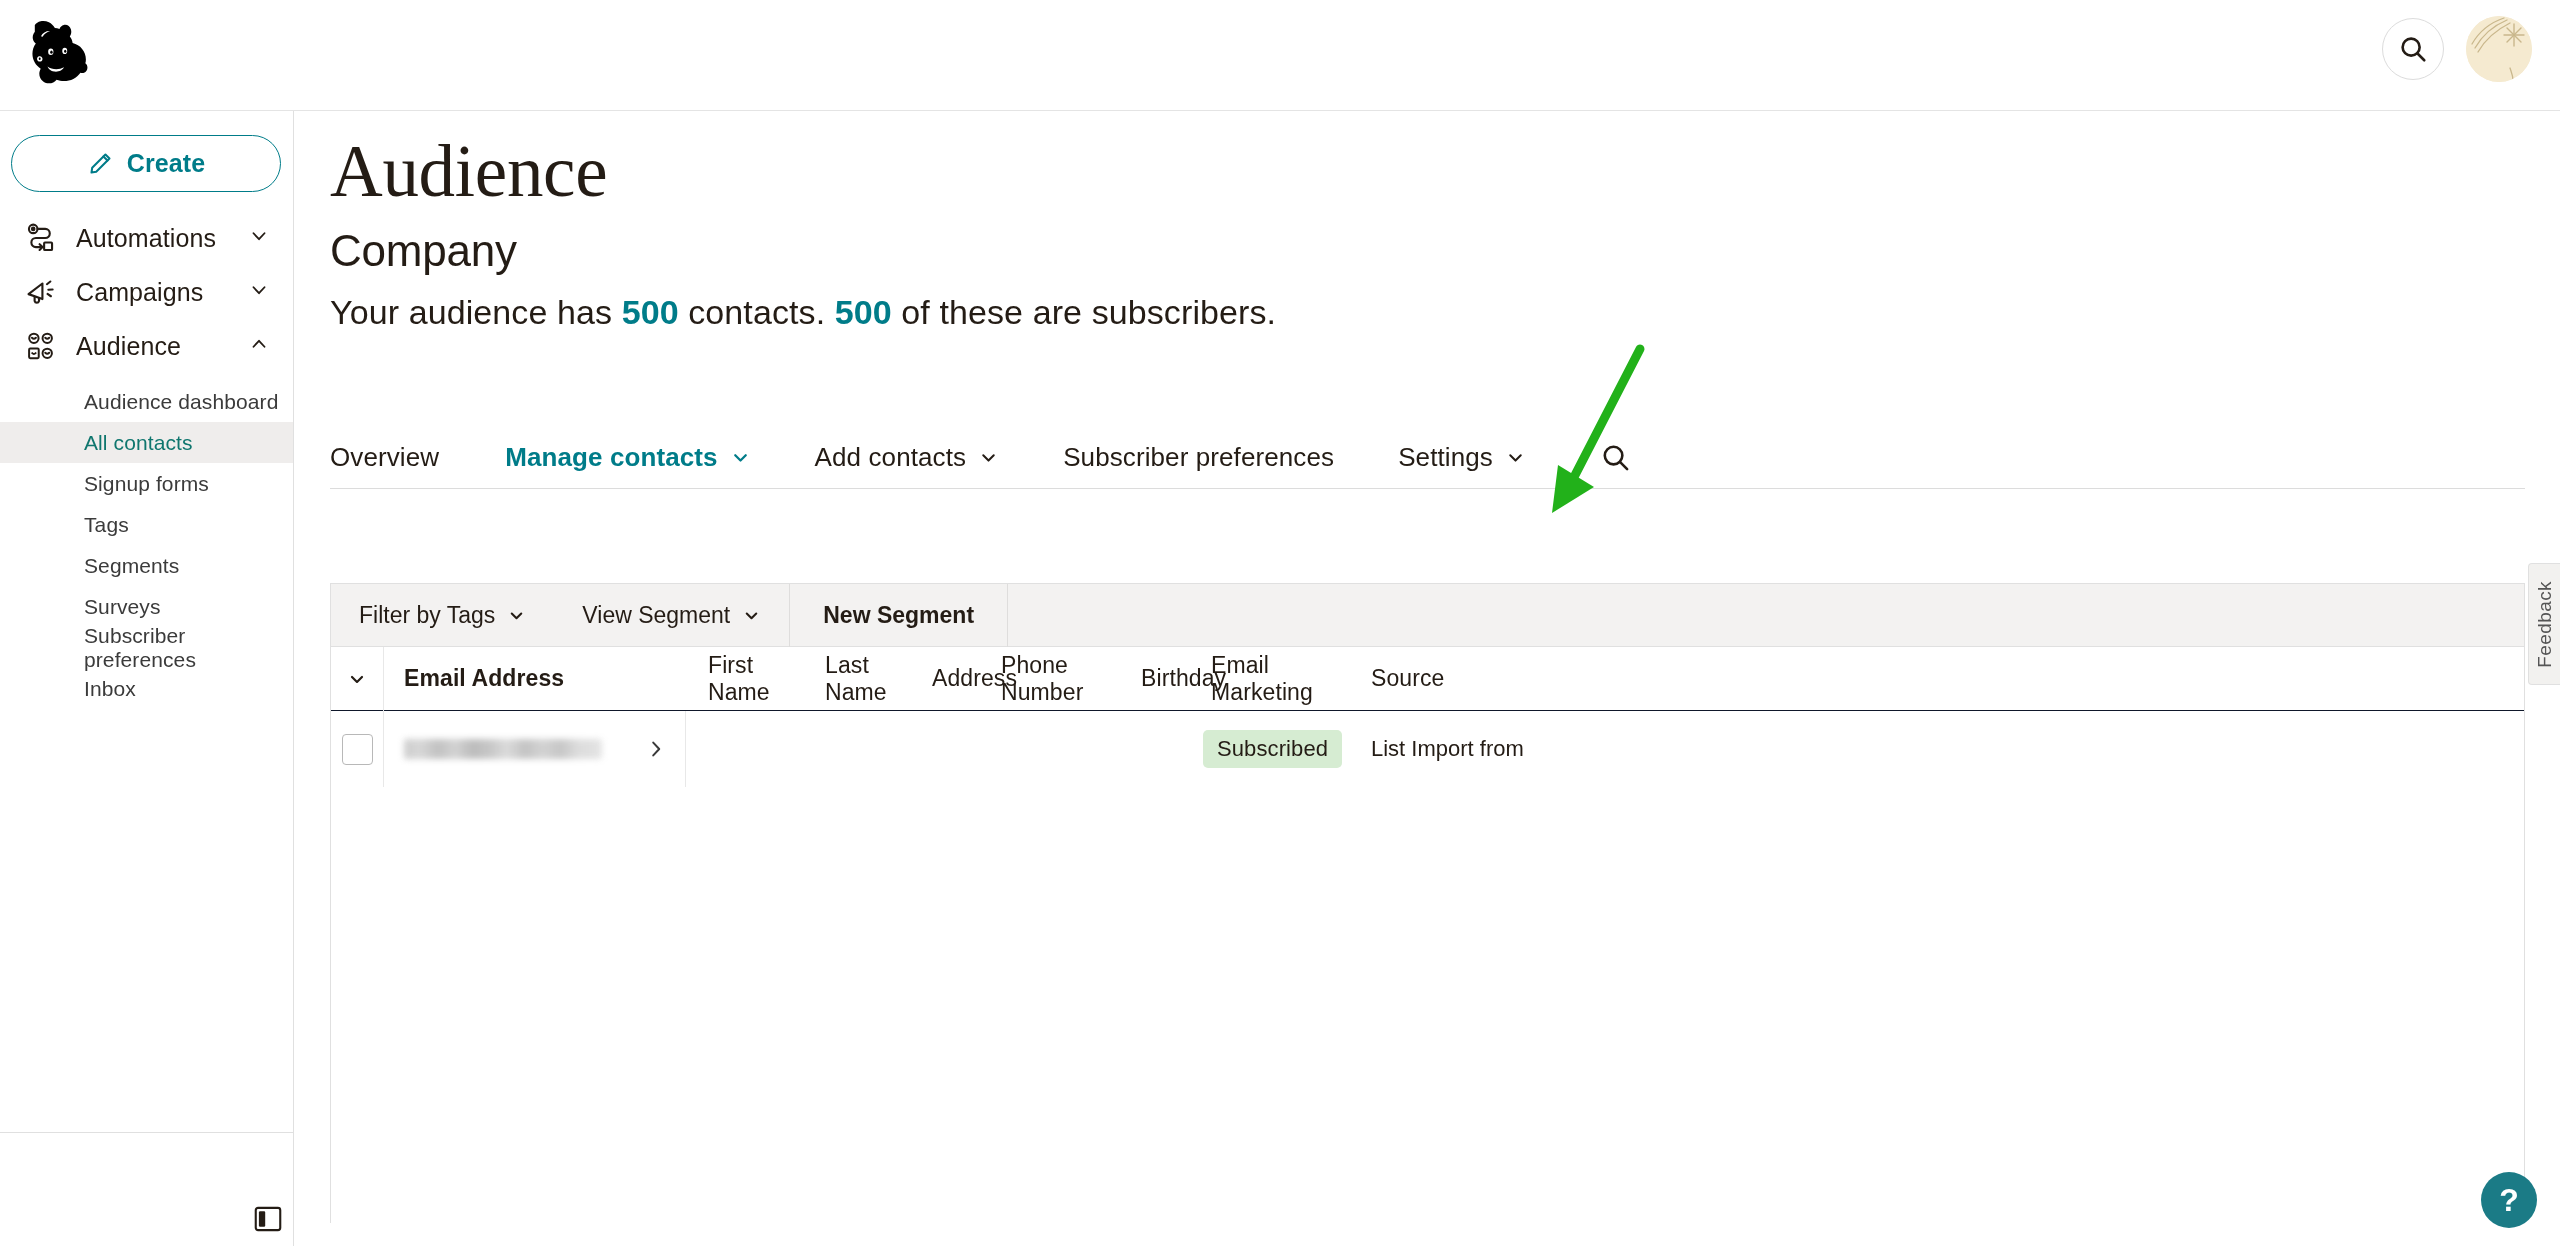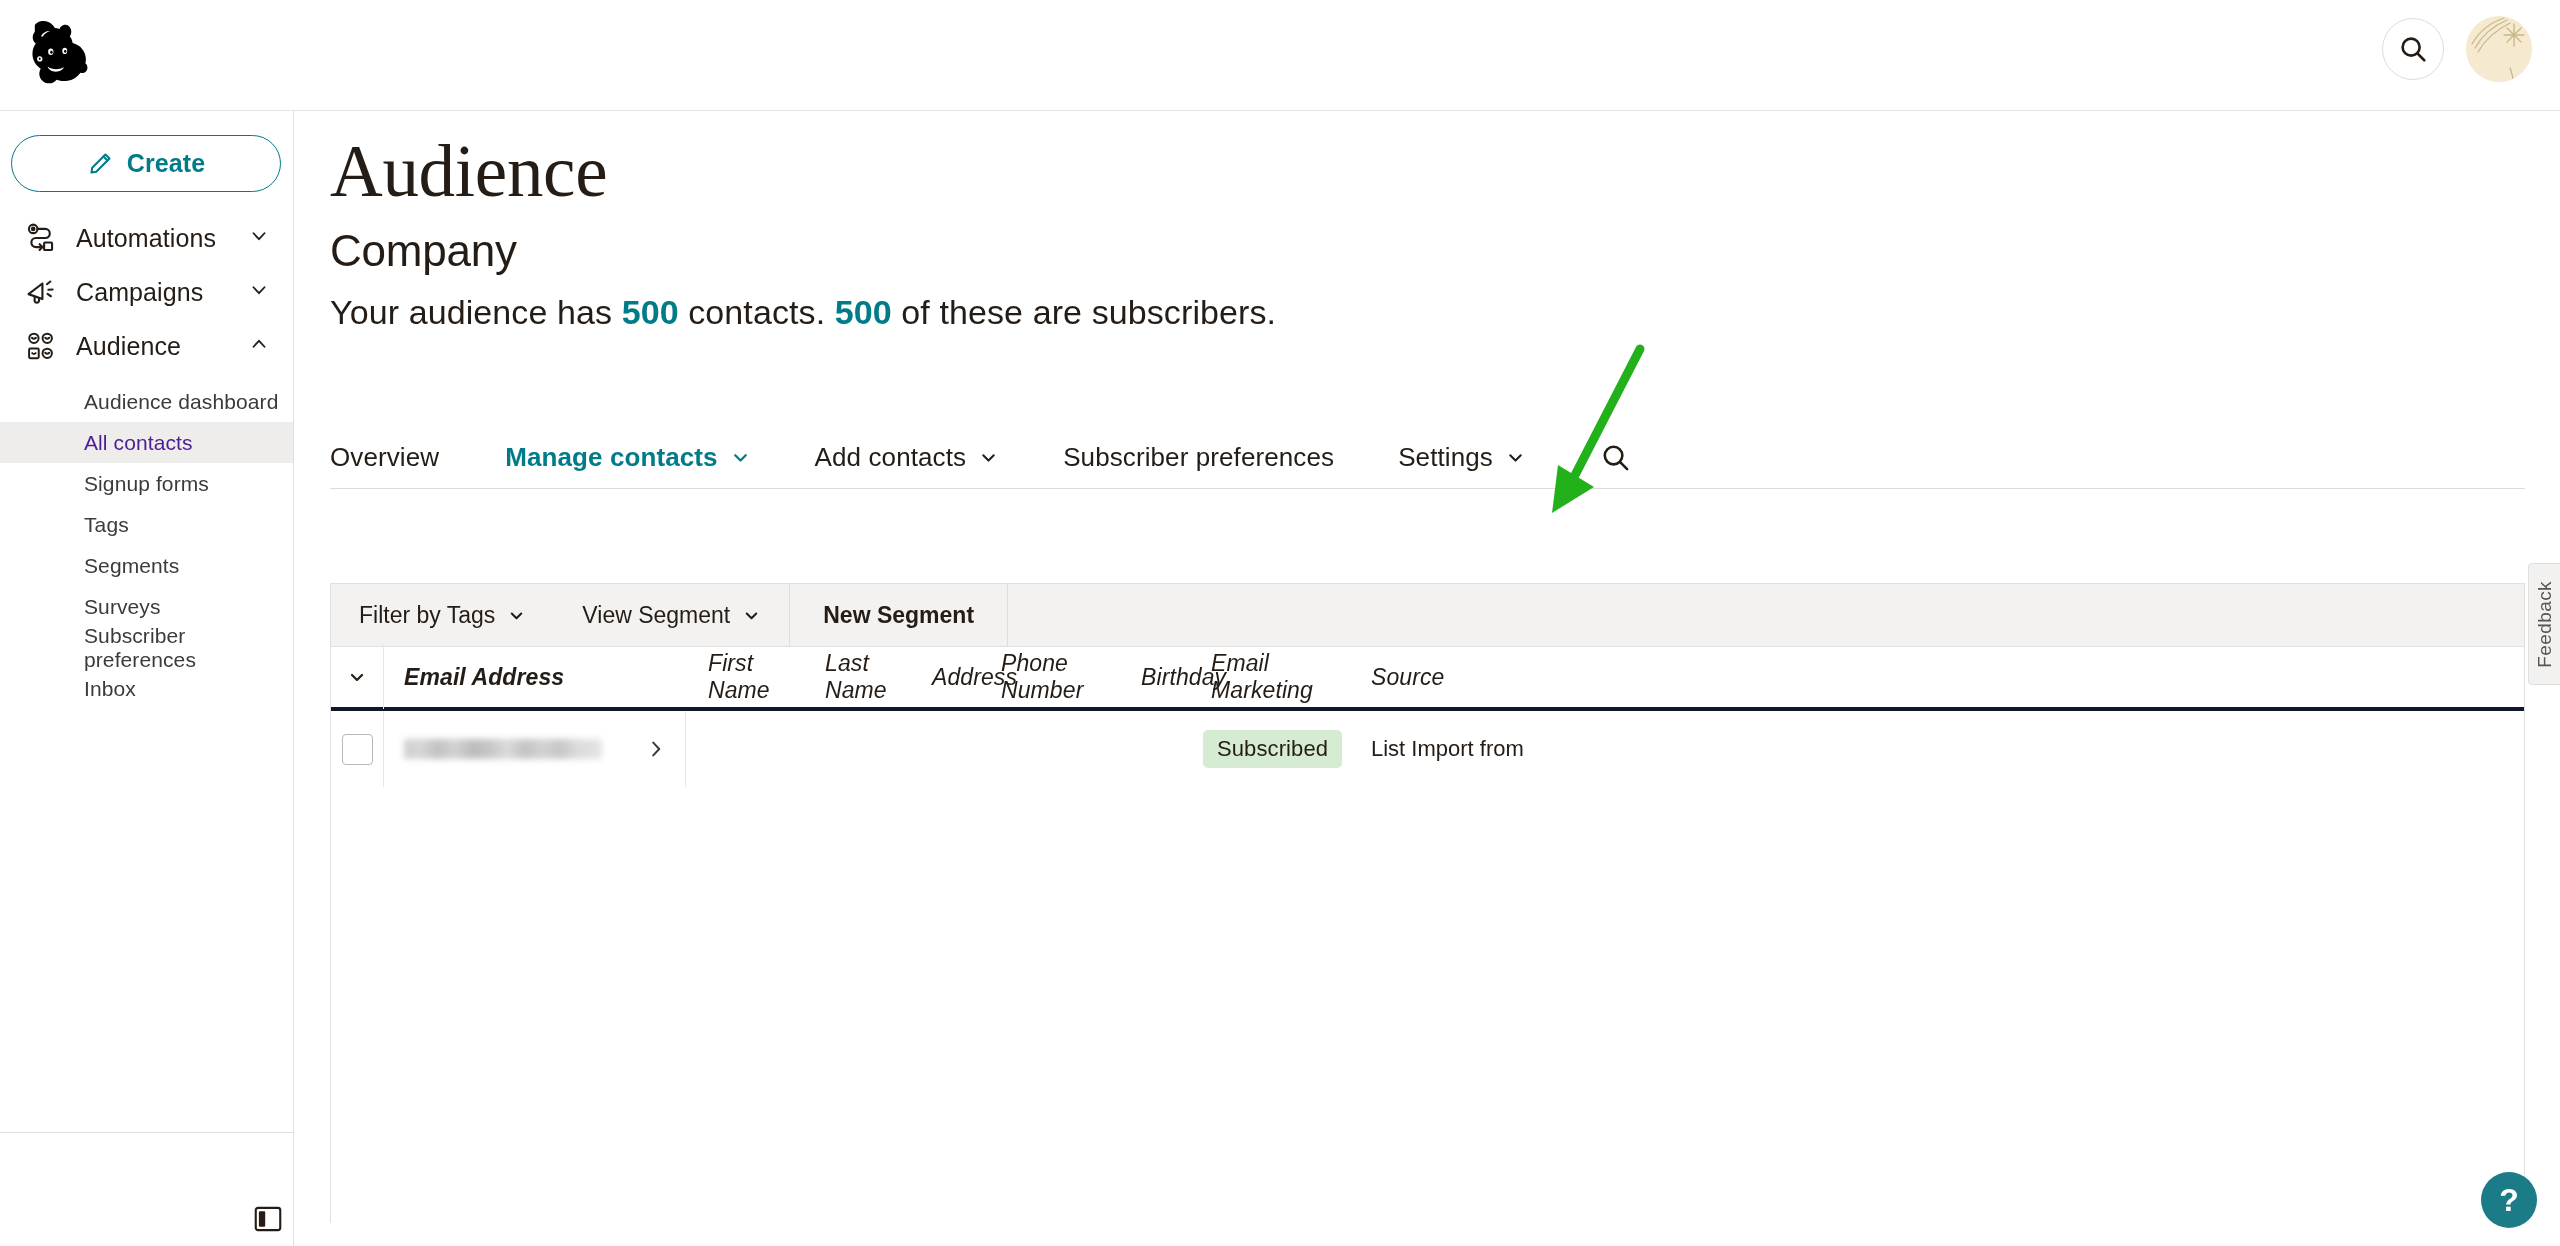--- a/index.html
+++ b/index.html
@@ -110,21 +110,21 @@
     display: flex;
     align-items: center;
     padding-left: 84px;
     font-size: 21px;
     color: #3b3b3b;
     cursor: pointer;
     letter-spacing: .1px;
   }
   .nav-sub.active {
     background: #efedec;
-    color: #4c1d95;
+    color: #0f766e;
   }
 
   .sidebar-bottom {
     position: absolute;
     left: 0; bottom: 0;
     width: 294px; height: 114px;
     background: #ffffff;
     border-top: 1px solid #e0e0e0;
   }
   .upgrade-btn {
@@ -301,23 +301,22 @@
   .filter-divider {
     width: 1px;
     height: 63px;
     background: #dedddc;
   }
 
   .thead {
     height: 64px;
     display: flex;
     align-items: center;
-    border-bottom: 4px solid #0f172a;
+    border-bottom: 1px solid #0f172a;
     background: #fff;
-    font-style: italic;
   }
   .th-check {
     width: 53px;
     height: 64px;
     display: flex; align-items: center; justify-content: center;
     border-right: 1px solid #e8e8e8;
     cursor: pointer;
   }
   .th {
     font-size: 23px;

